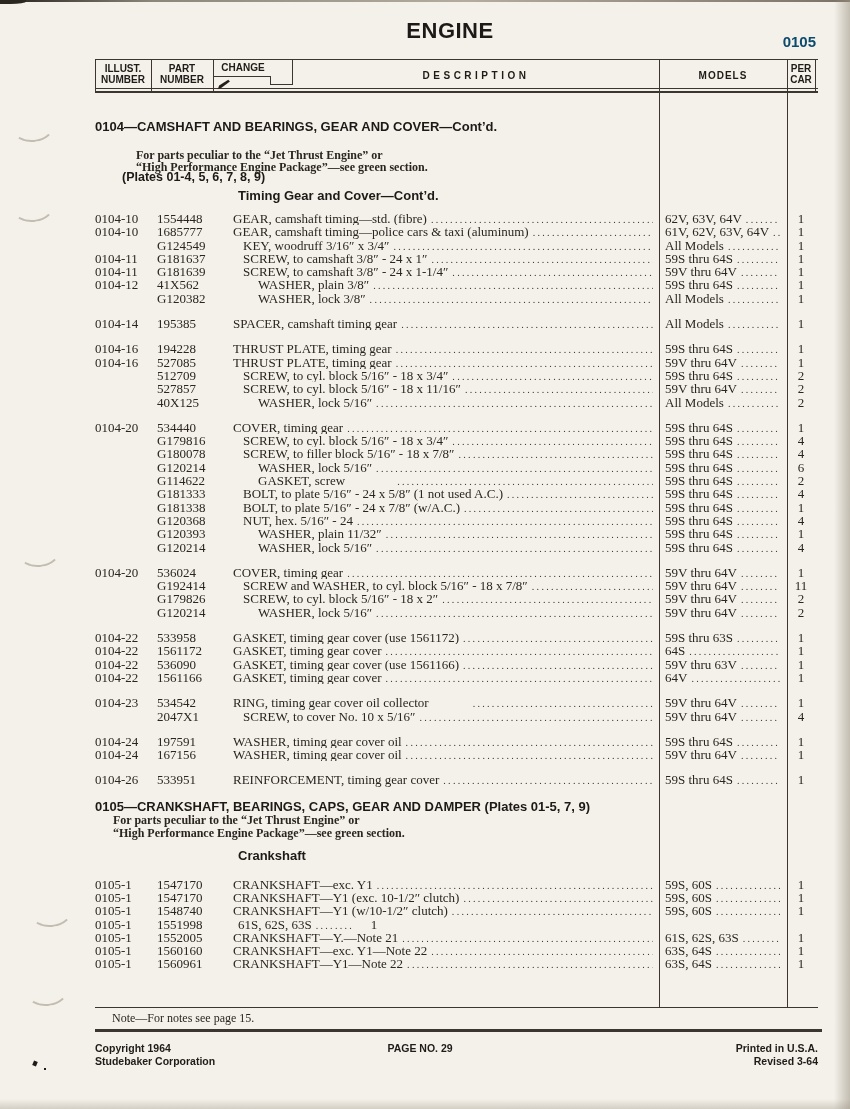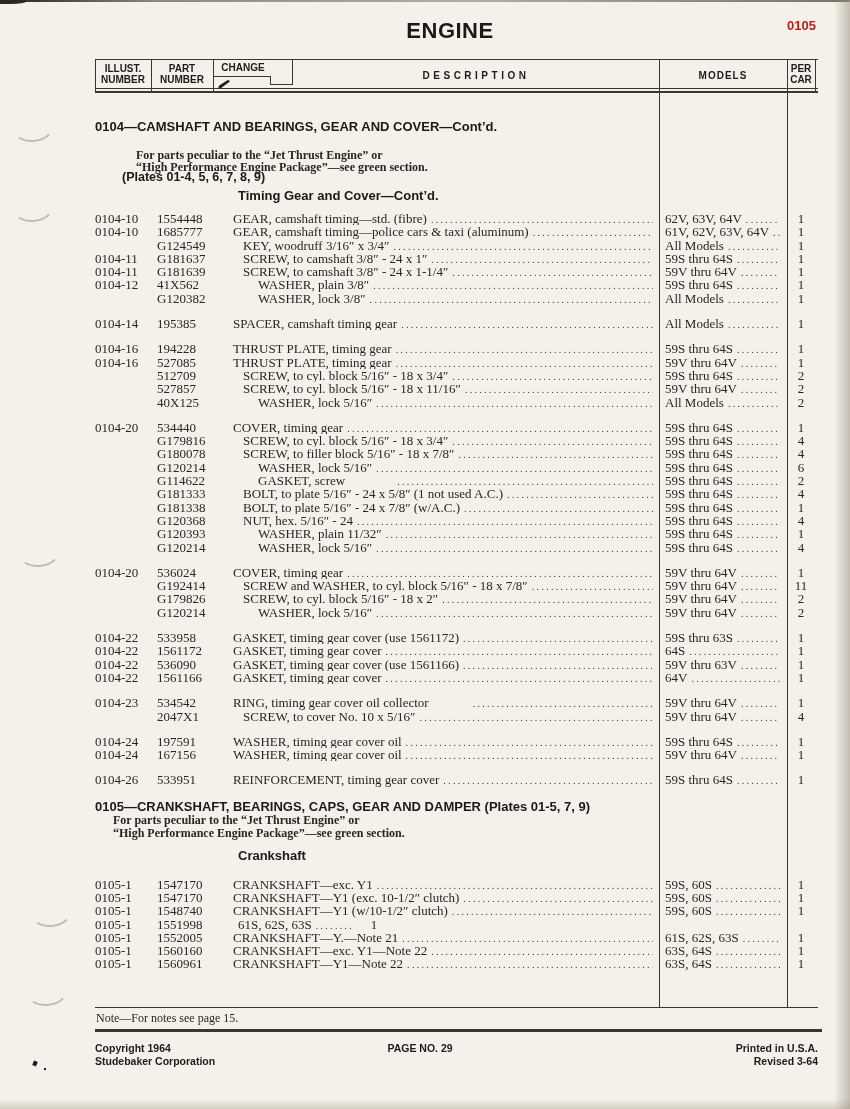--- a/index.html
+++ b/index.html
@@ -18,22 +18,22 @@
     background:linear-gradient(to bottom,rgba(160,152,138,0),rgba(150,142,126,.35));}
   .crescent{position:absolute;width:38px;height:26px;border-radius:50%;
     border:2.5px solid transparent;border-bottom-color:#c3bdb1;transform:rotate(-6deg);}
   .speck{position:absolute;background:#1d1a17;}
   
   .hrule,.vrule{position:absolute;background:#3b362f;}
   
   .sans{font-family:"Liberation Sans","DejaVu Sans",sans-serif;}
   .doc-title{position:absolute;left:450px;top:18px;transform:translateX(-50%);
     font-family:"Liberation Sans",sans-serif;font-weight:bold;font-size:22px;letter-spacing:.5px;color:#1c1916;}
-  .page-code{position:absolute;right:34px;top:18px;font-family:"Liberation Sans",sans-serif;
-    font-weight:bold;font-size:13px;color:#b91c1c;}
+  .page-code{position:absolute;right:34px;top:33px;font-family:"Liberation Sans",sans-serif;
+    font-weight:bold;font-size:15px;color:#0c4a6e;}
   .th{position:absolute;font-family:"Liberation Sans",sans-serif;font-weight:bold;
     font-size:10px;line-height:11px;color:#1e1b18;text-align:center;}
   .pencil{position:absolute;left:217px;top:79px;width:13px;height:11px;}
   
   .sec1-heading{position:absolute;left:95px;top:119px;font-weight:bold;font-size:13px;color:#1c1916;}
   .sec1-plates{position:absolute;left:122px;top:134px;font-weight:bold;font-size:12.5px;color:#1c1916;margin-top:36px;}
   .sec1-note1{position:absolute;left:136px;top:148px;font-weight:bold;font-size:12px;}
   .sec1-note2{position:absolute;left:136px;top:160px;font-weight:bold;font-size:12px;}
   .sec1-grouptitle{position:absolute;left:238px;top:188px;font-weight:bold;font-size:13px;color:#1c1916;}
   
@@ -48,21 +48,21 @@
   .leader{flex:1;overflow:hidden;white-space:nowrap;margin-left:4px;color:#35302a;}
   .leader::after{content:"..............................................................................................................";
     font-size:10px;letter-spacing:2.3px;}
   
   .sec-block{margin-top:7px;}
   .sec2-heading{font-family:"Liberation Sans",sans-serif;font-weight:bold;font-size:13px;color:#1c1916;line-height:15px;}
   .sec2-note{font-weight:bold;font-size:12px;line-height:13.5px;margin-left:18px;}
   .sec2-grouptitle{font-family:"Liberation Sans",sans-serif;font-weight:bold;font-size:13px;color:#1c1916;
     margin:7px 0 15px 143px;}
   
-  .bottom-note{position:absolute;left:96px;top:1011px;font-size:12px;}
+  .bottom-note{position:absolute;left:112px;top:1011px;font-size:12px;}
   .footer-text{position:absolute;font-family:"Liberation Sans",sans-serif;font-weight:bold;
     font-size:10.5px;line-height:12.5px;color:#1e1b18;top:1042px;}
   .f-left{left:95px;}
   .f-center{left:340px;width:160px;text-align:center;}
   .f-right{left:640px;width:178px;text-align:right;}
 </style>
 </head>
 <body>
 
 <div class="page">

